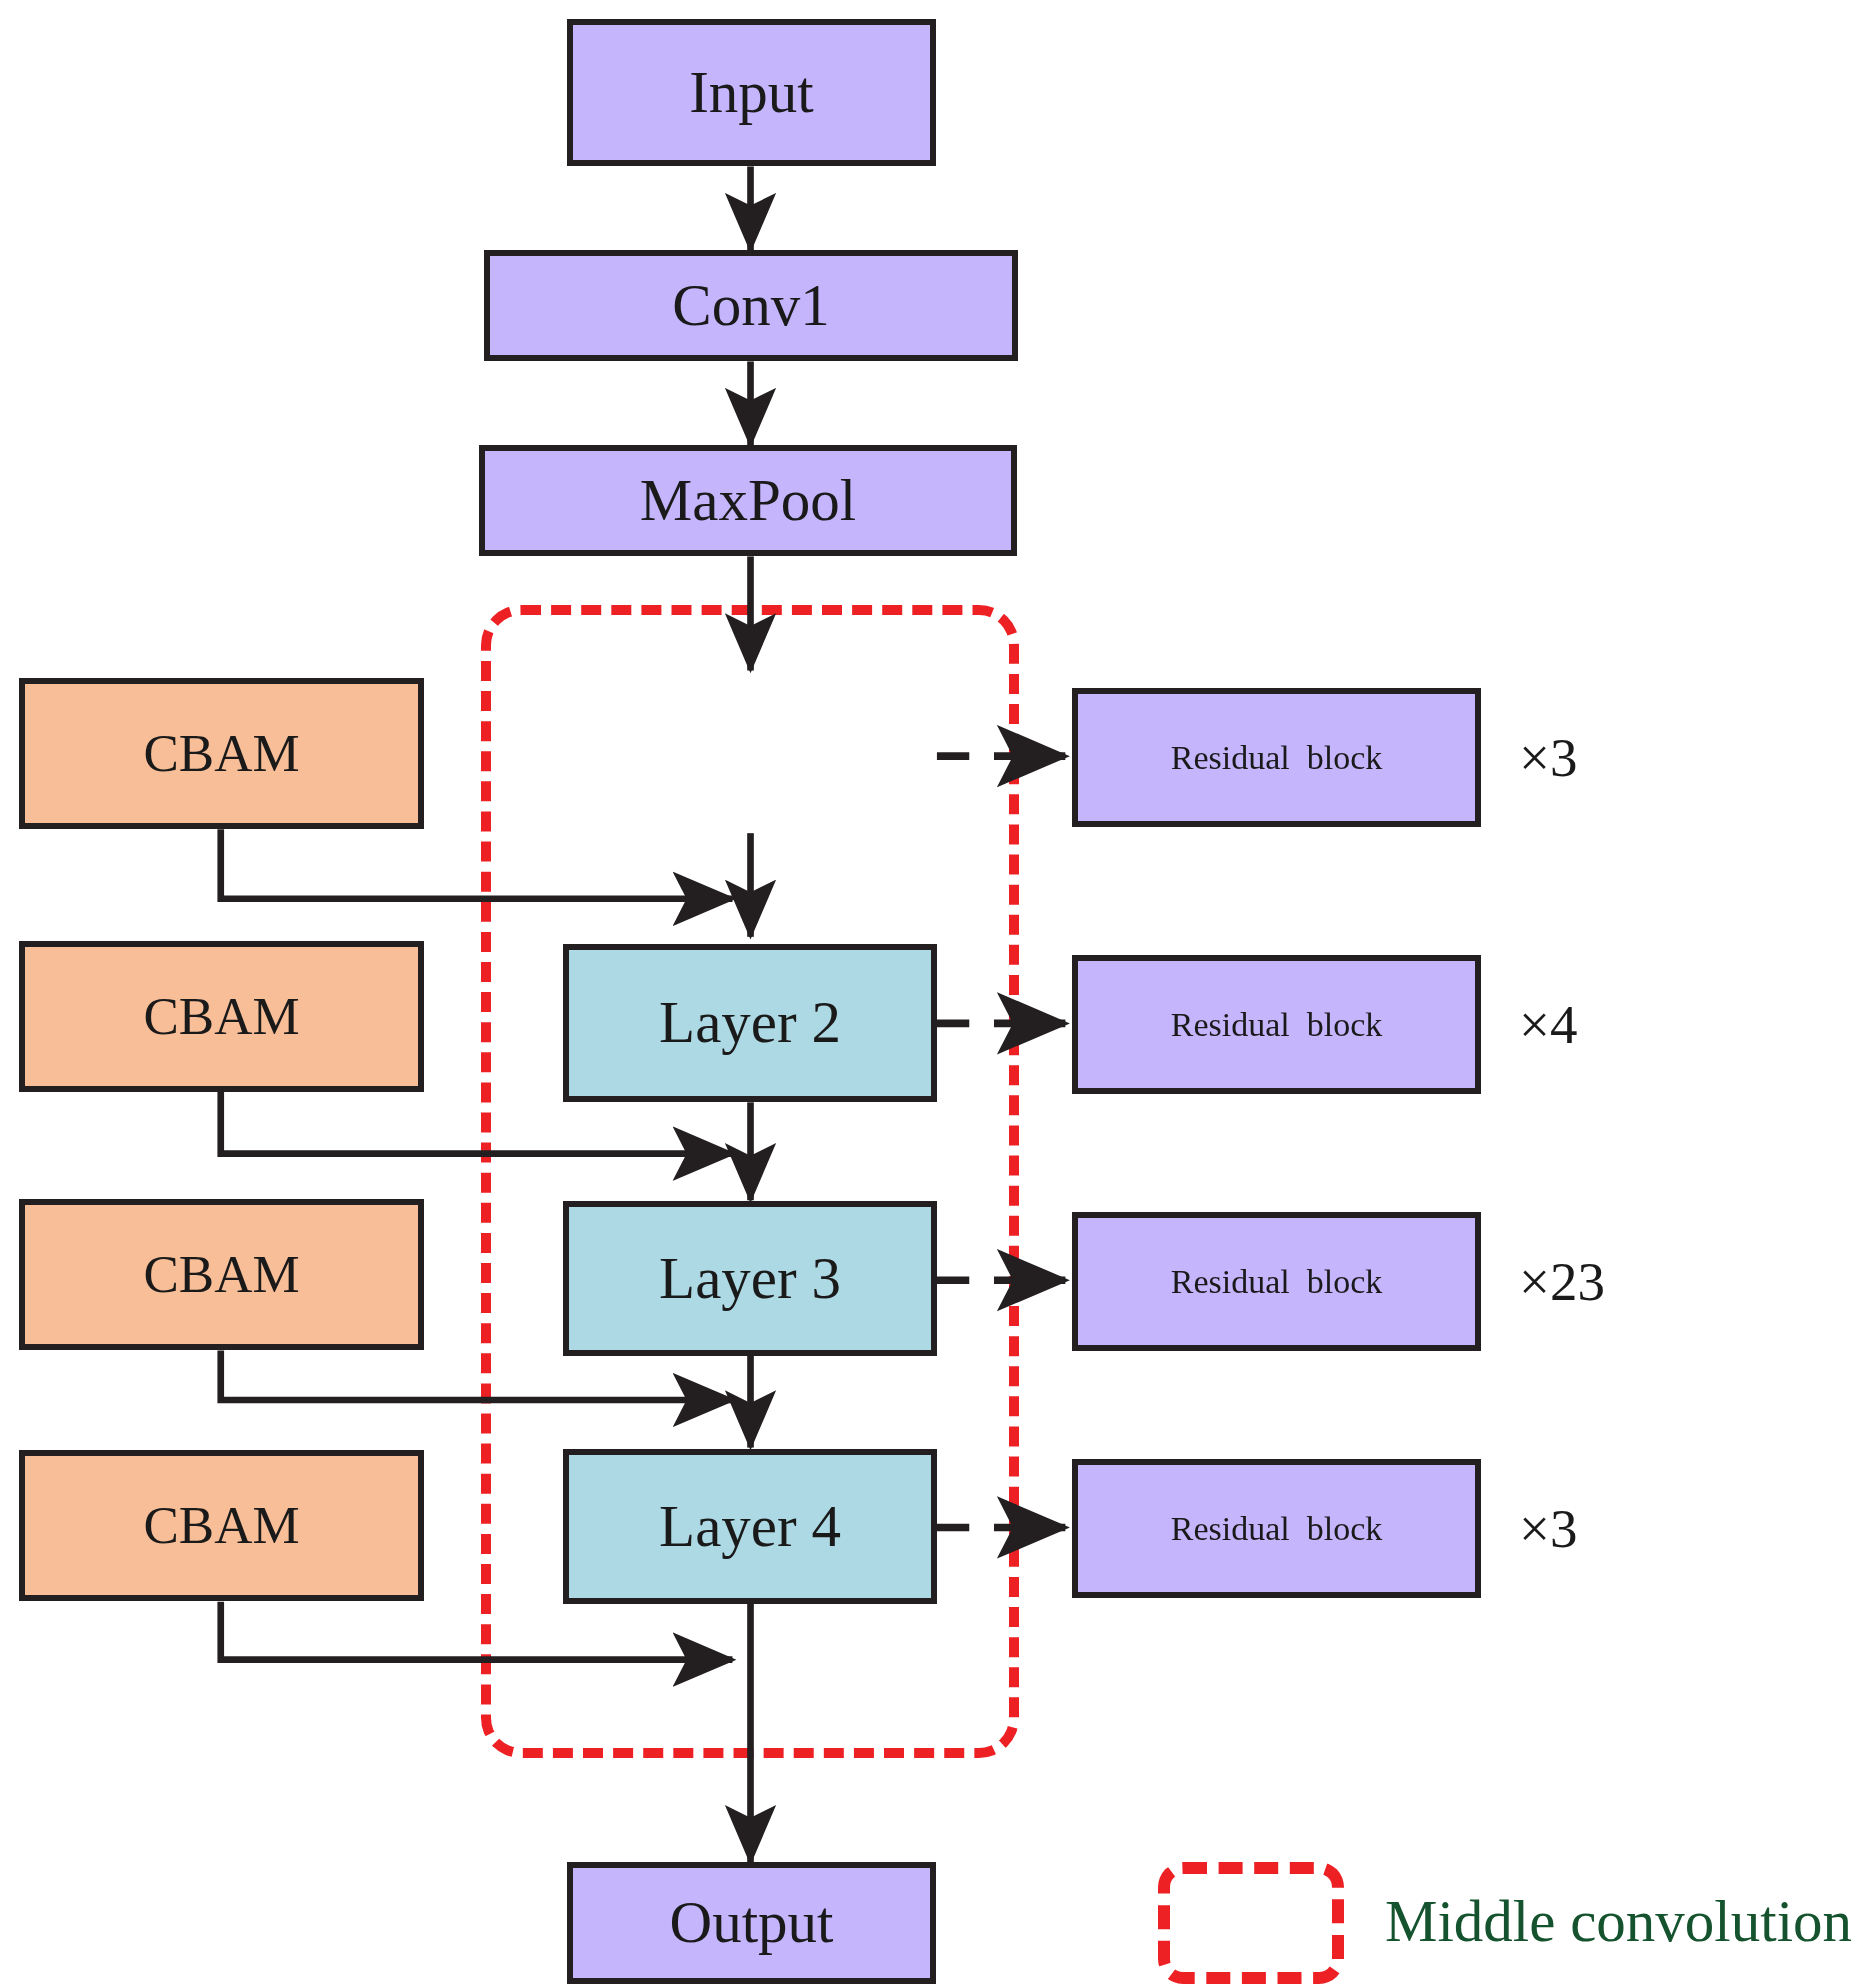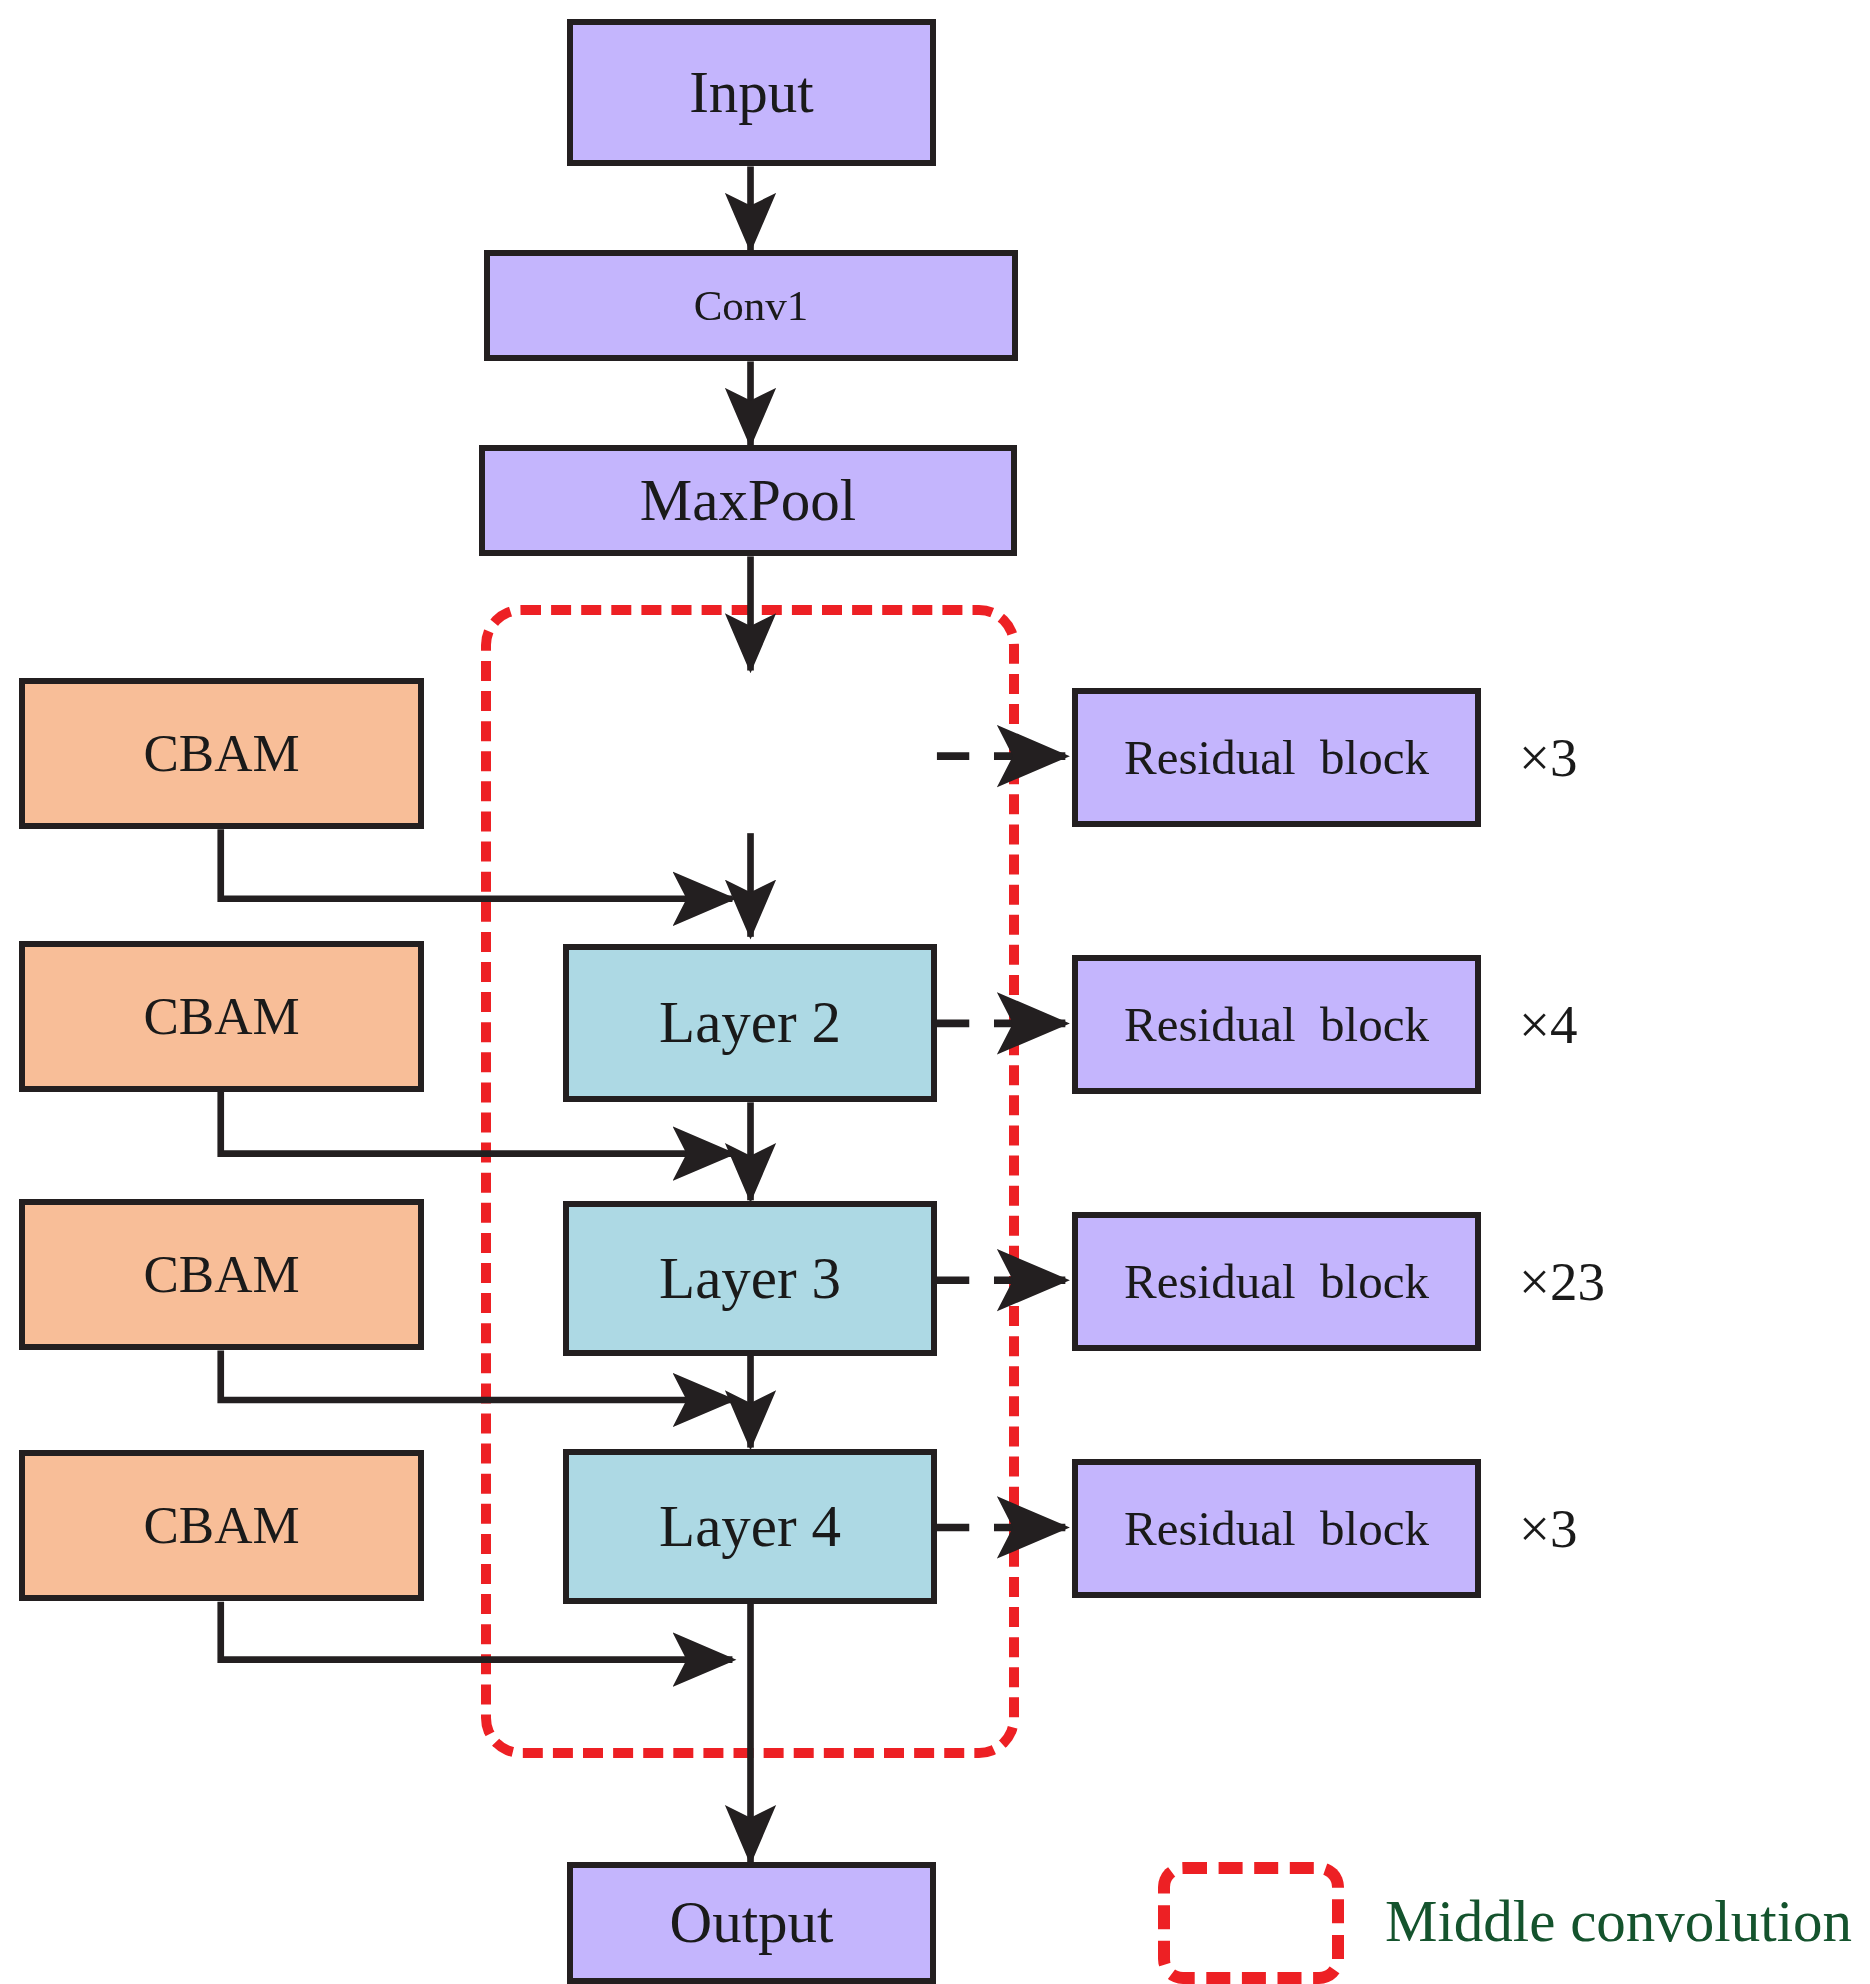--- a/index.html
+++ b/index.html
@@ -28,25 +28,25 @@
     color:#1a1a1a;
   }
   .node-label{
     display:block;
     white-space:pre;
   }
   .plain{background:#c4b5fd;}
   .cbam{background:#F8BE98;}
   .layer{background:#ADD9E4;}
   .t-input{font-size:59px;}
-  .t-conv{font-size:43px;}
+  .t-conv{font-size:59px;}
   .t-pool{font-size:59px;}
   .t-layer{font-size:59px;}
   .t-cbam{font-size:53px;}
-  .t-res{font-size:49px;}
+  .t-res{font-size:34px;}
   .t-output{font-size:59px;}
   .mult{
     position:absolute;
     font-size:55px;
     color:#1a1a1a;
     white-space:pre;
   }
   .legend-text{
     position:absolute;
     font-size:59px;

